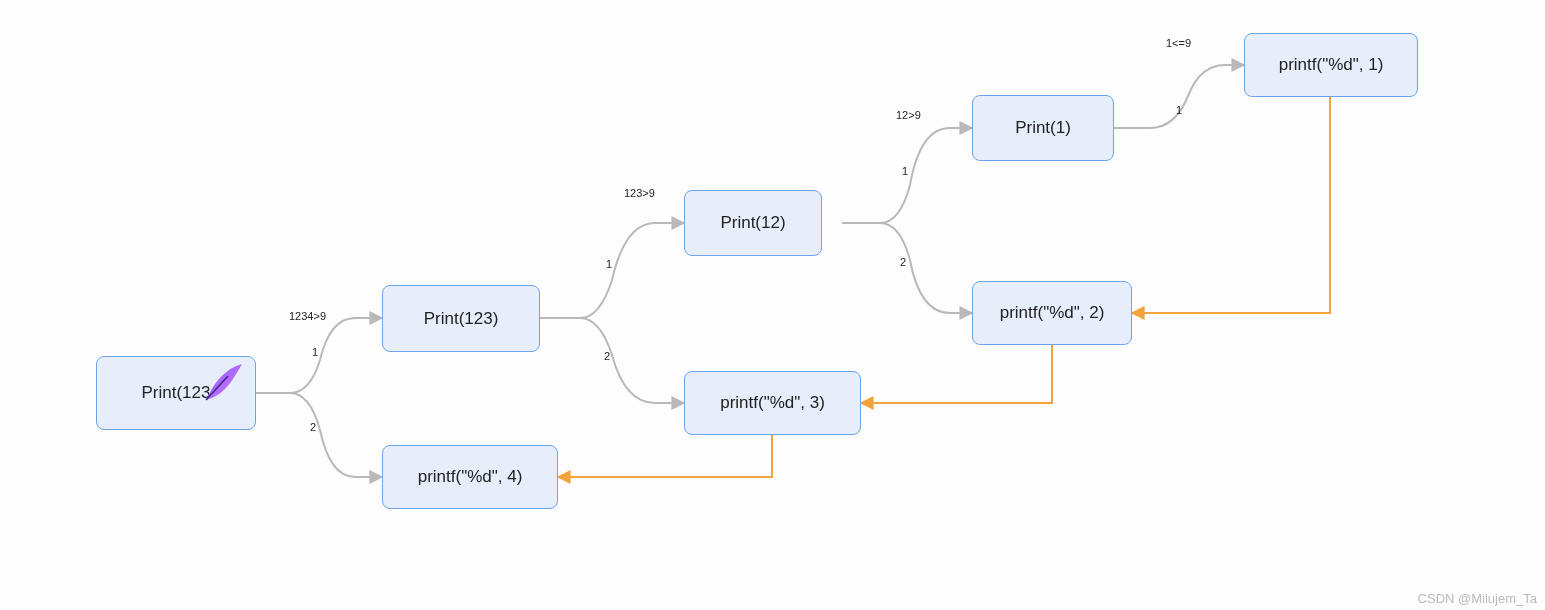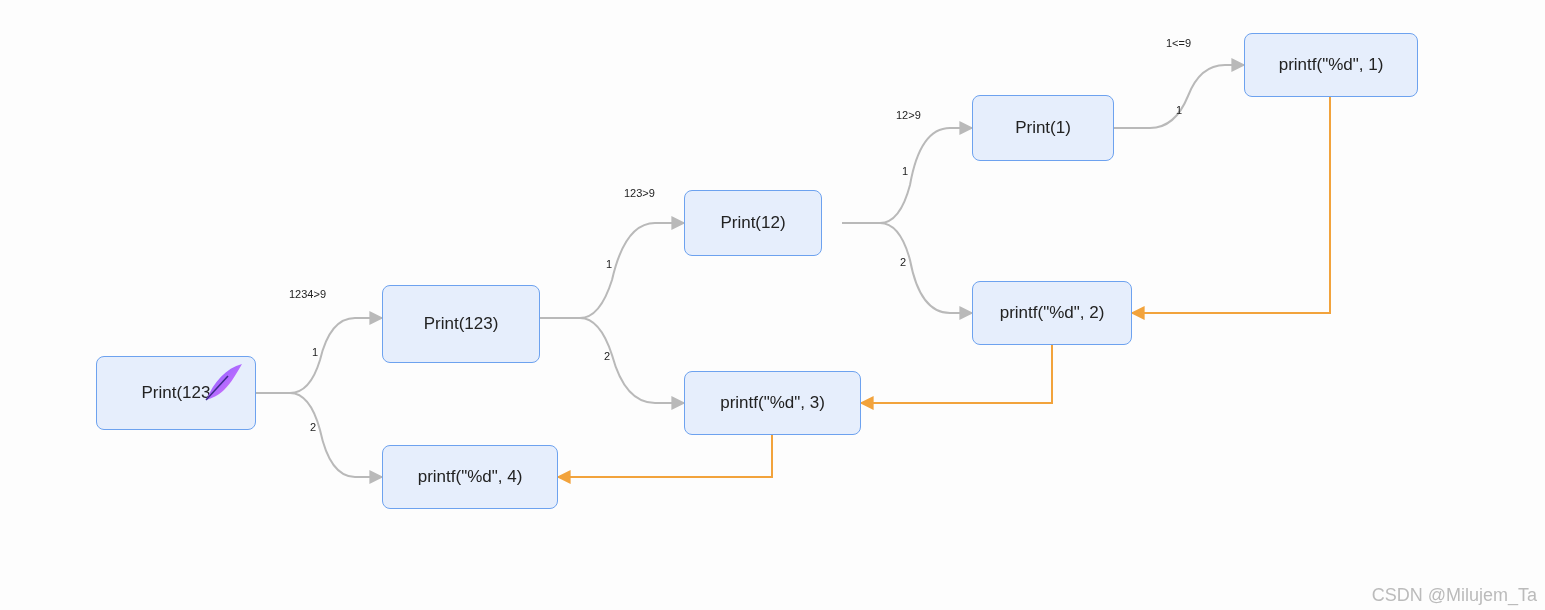--- a/index.html
+++ b/index.html
@@ -31,21 +31,21 @@
     position: absolute;
     font-size: 11px;
     color: #222;
     white-space: nowrap;
   }
   .watermark {
     position: absolute;
     right: 8px;
     bottom: 4px;
     color: #bbb;
-    font-size: 18px;
+    font-size: 13px;
     font-family: Arial, sans-serif;
   }
   .feather {
     position: absolute;
     width: 46px;
     height: 46px;
   }
   svg.connectors {
     position: absolute;
     left: 0; top: 0;
@@ -100,21 +100,21 @@
         <stop offset="0%" stop-color="#7a5cff"></stop>
         <stop offset="55%" stop-color="#b66bff"></stop>
         <stop offset="100%" stop-color="#ff6bd6"></stop>
       </linearGradient>
     </defs>
     <path d="M6 40 C14 22 26 8 42 4 C36 14 32 22 24 30 C18 36 12 38 6 40 Z" fill="url(#fg)"></path>
     <path d="M6 40 L28 16" stroke="#3b2a8a" stroke-width="1.5" fill="none"></path>
   </svg>
 </div>
 
-<div class="node" style="left:382px; top:285px; width:158px; height:78px;">
+<div class="node" style="left:382px; top:285px; width:158px; height:67px;">
   <span>Print(123)</span>
 </div>
 <div class="node" style="left:684px; top:190px; width:138px; height:66px;">
   <span>Print(12)</span>
 </div>
 <div class="node" style="left:972px; top:95px;  width:142px; height:66px;align-items:center;">
   <span>Print(1)</span>
 </div>
 <div class="node" style="left:1244px; top:33px; width:174px; height:64px;">
   <span>printf("%d", 1)</span>
@@ -122,21 +122,21 @@
 <div class="node" style="left:972px; top:281px; width:160px; height:64px;">
   <span>printf("%d", 2)</span>
 </div>
 <div class="node" style="left:684px; top:371px; width:177px; height:64px;">
   <span>printf("%d", 3)</span>
 </div>
 <div class="node" style="left:382px; top:445px; width:176px; height:64px;">
   <span>printf("%d", 4)</span>
 </div>
 
-<div class="label" style="left:289px; top:288px;">1234&gt;9</div>
+<div class="label" style="left:289px; top:310px;">1234&gt;9</div>
 <div class="label" style="left:312px; top:346px;">1</div>
 <div class="label" style="left:310px; top:421px;">2</div>
 
 <div class="label" style="left:624px; top:187px;">123&gt;9</div>
 <div class="label" style="left:606px; top:258px;">1</div>
 <div class="label" style="left:604px; top:350px;">2</div>
 
 <div class="label" style="left:896px; top:93px;margin-top:16px;">12&gt;9</div>
 <div class="label" style="left:902px; top:165px;">1</div>
 <div class="label" style="left:900px; top:256px;">2</div>

